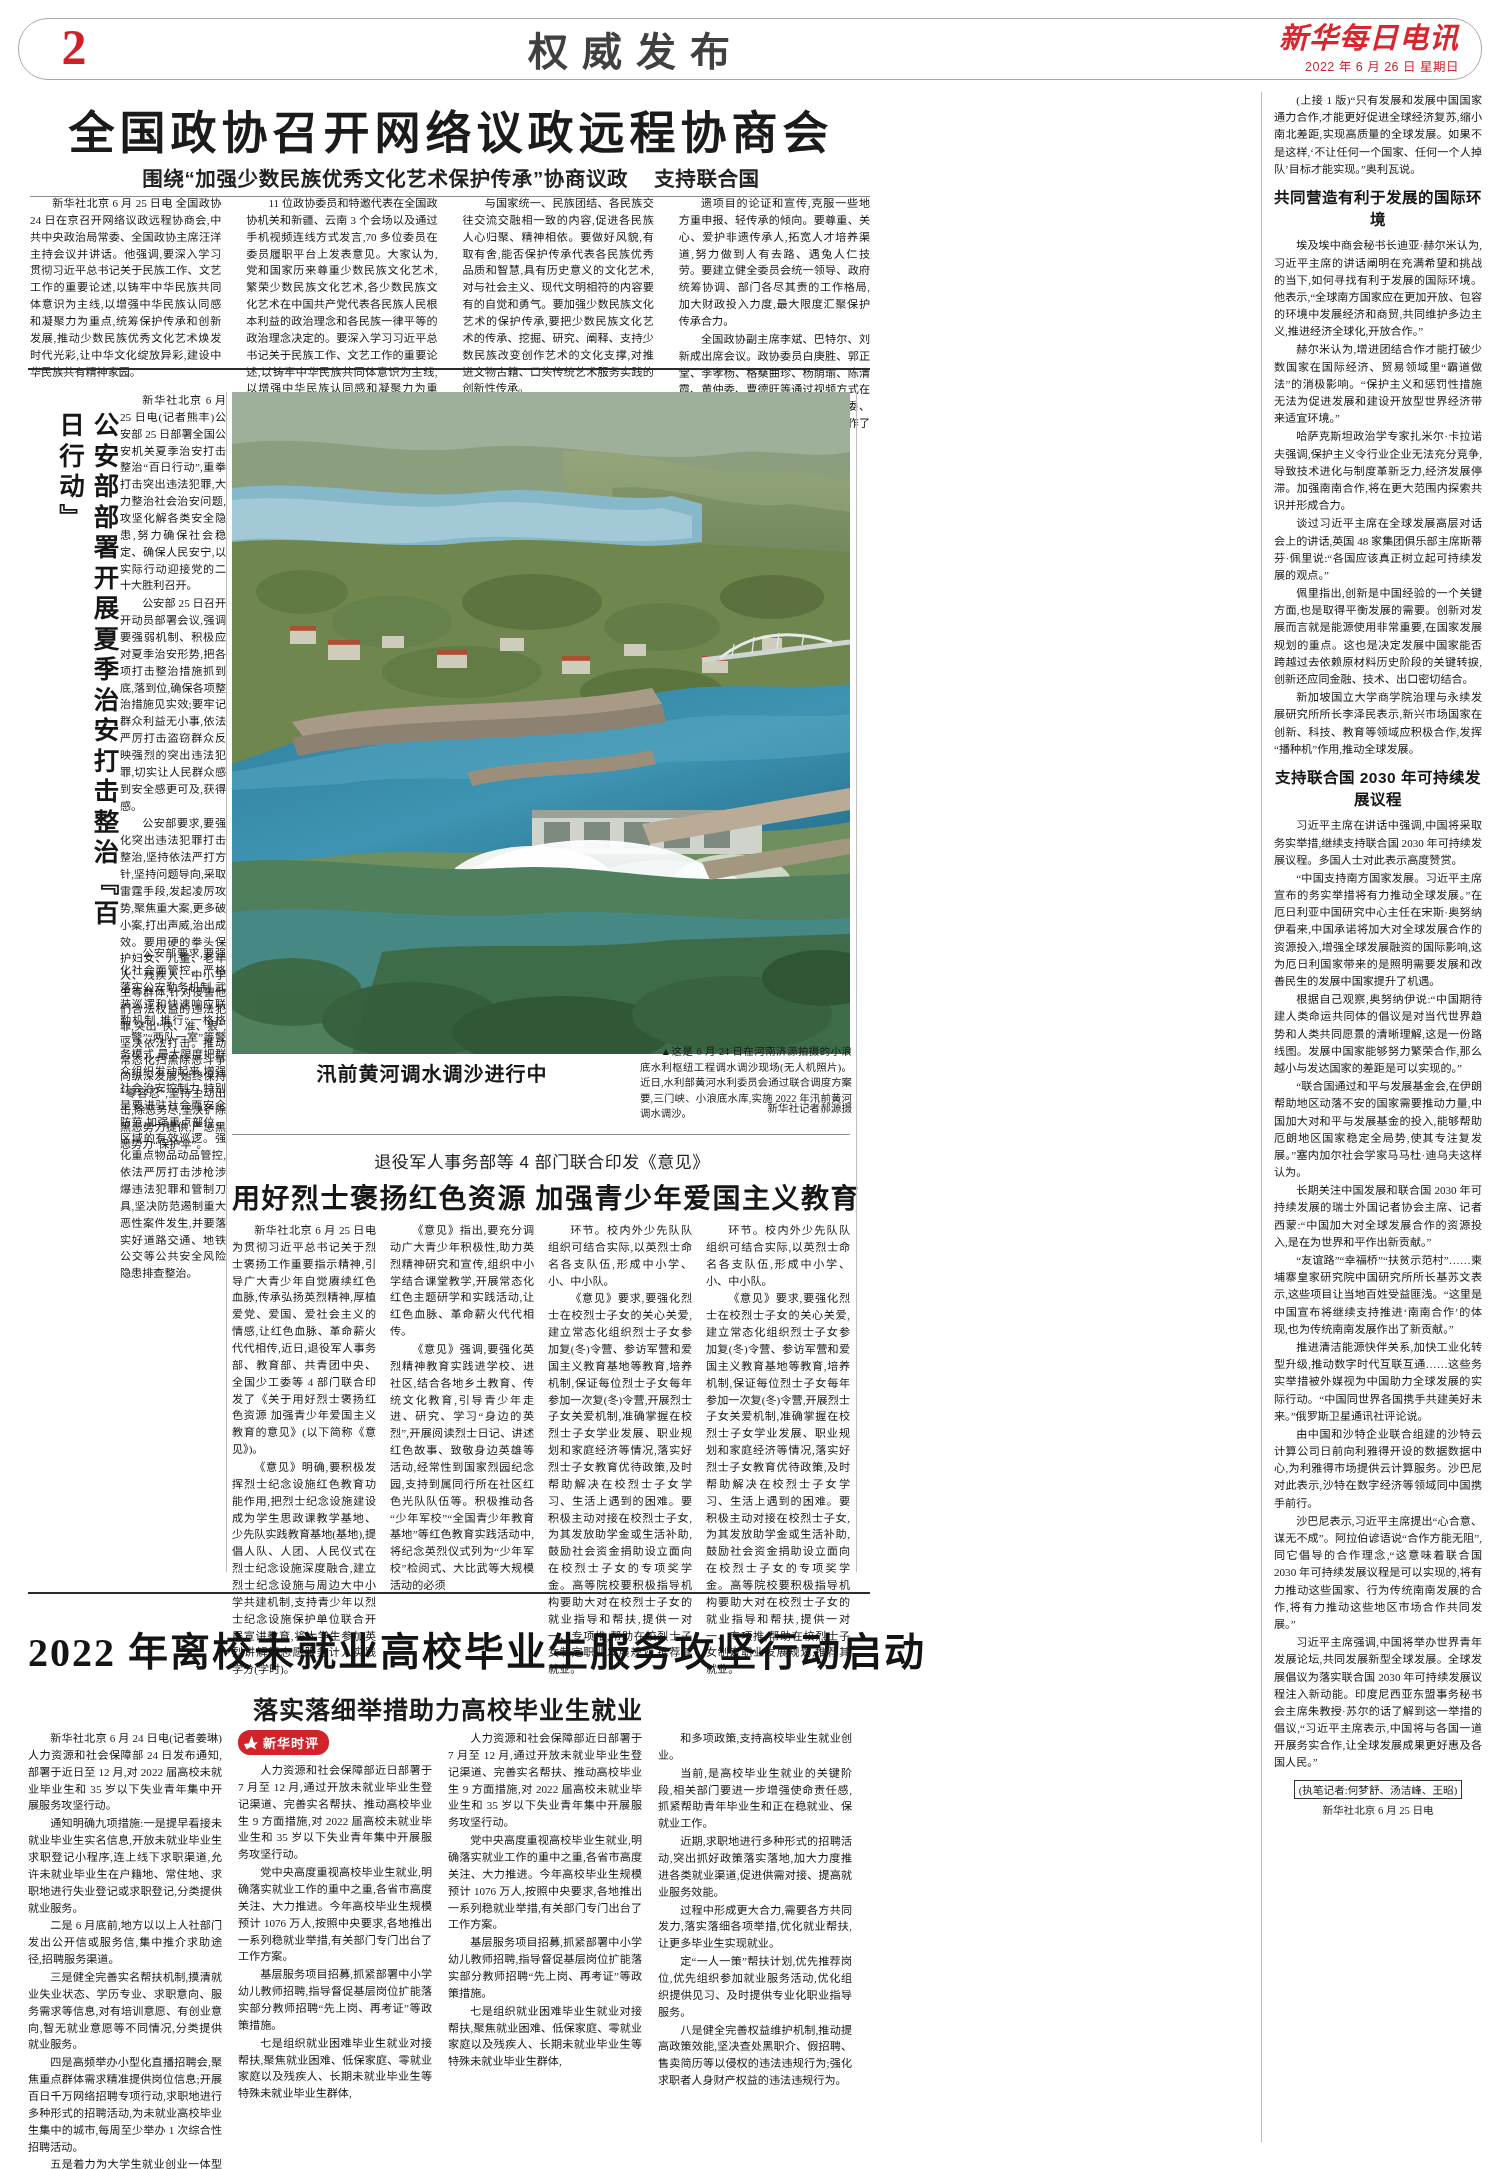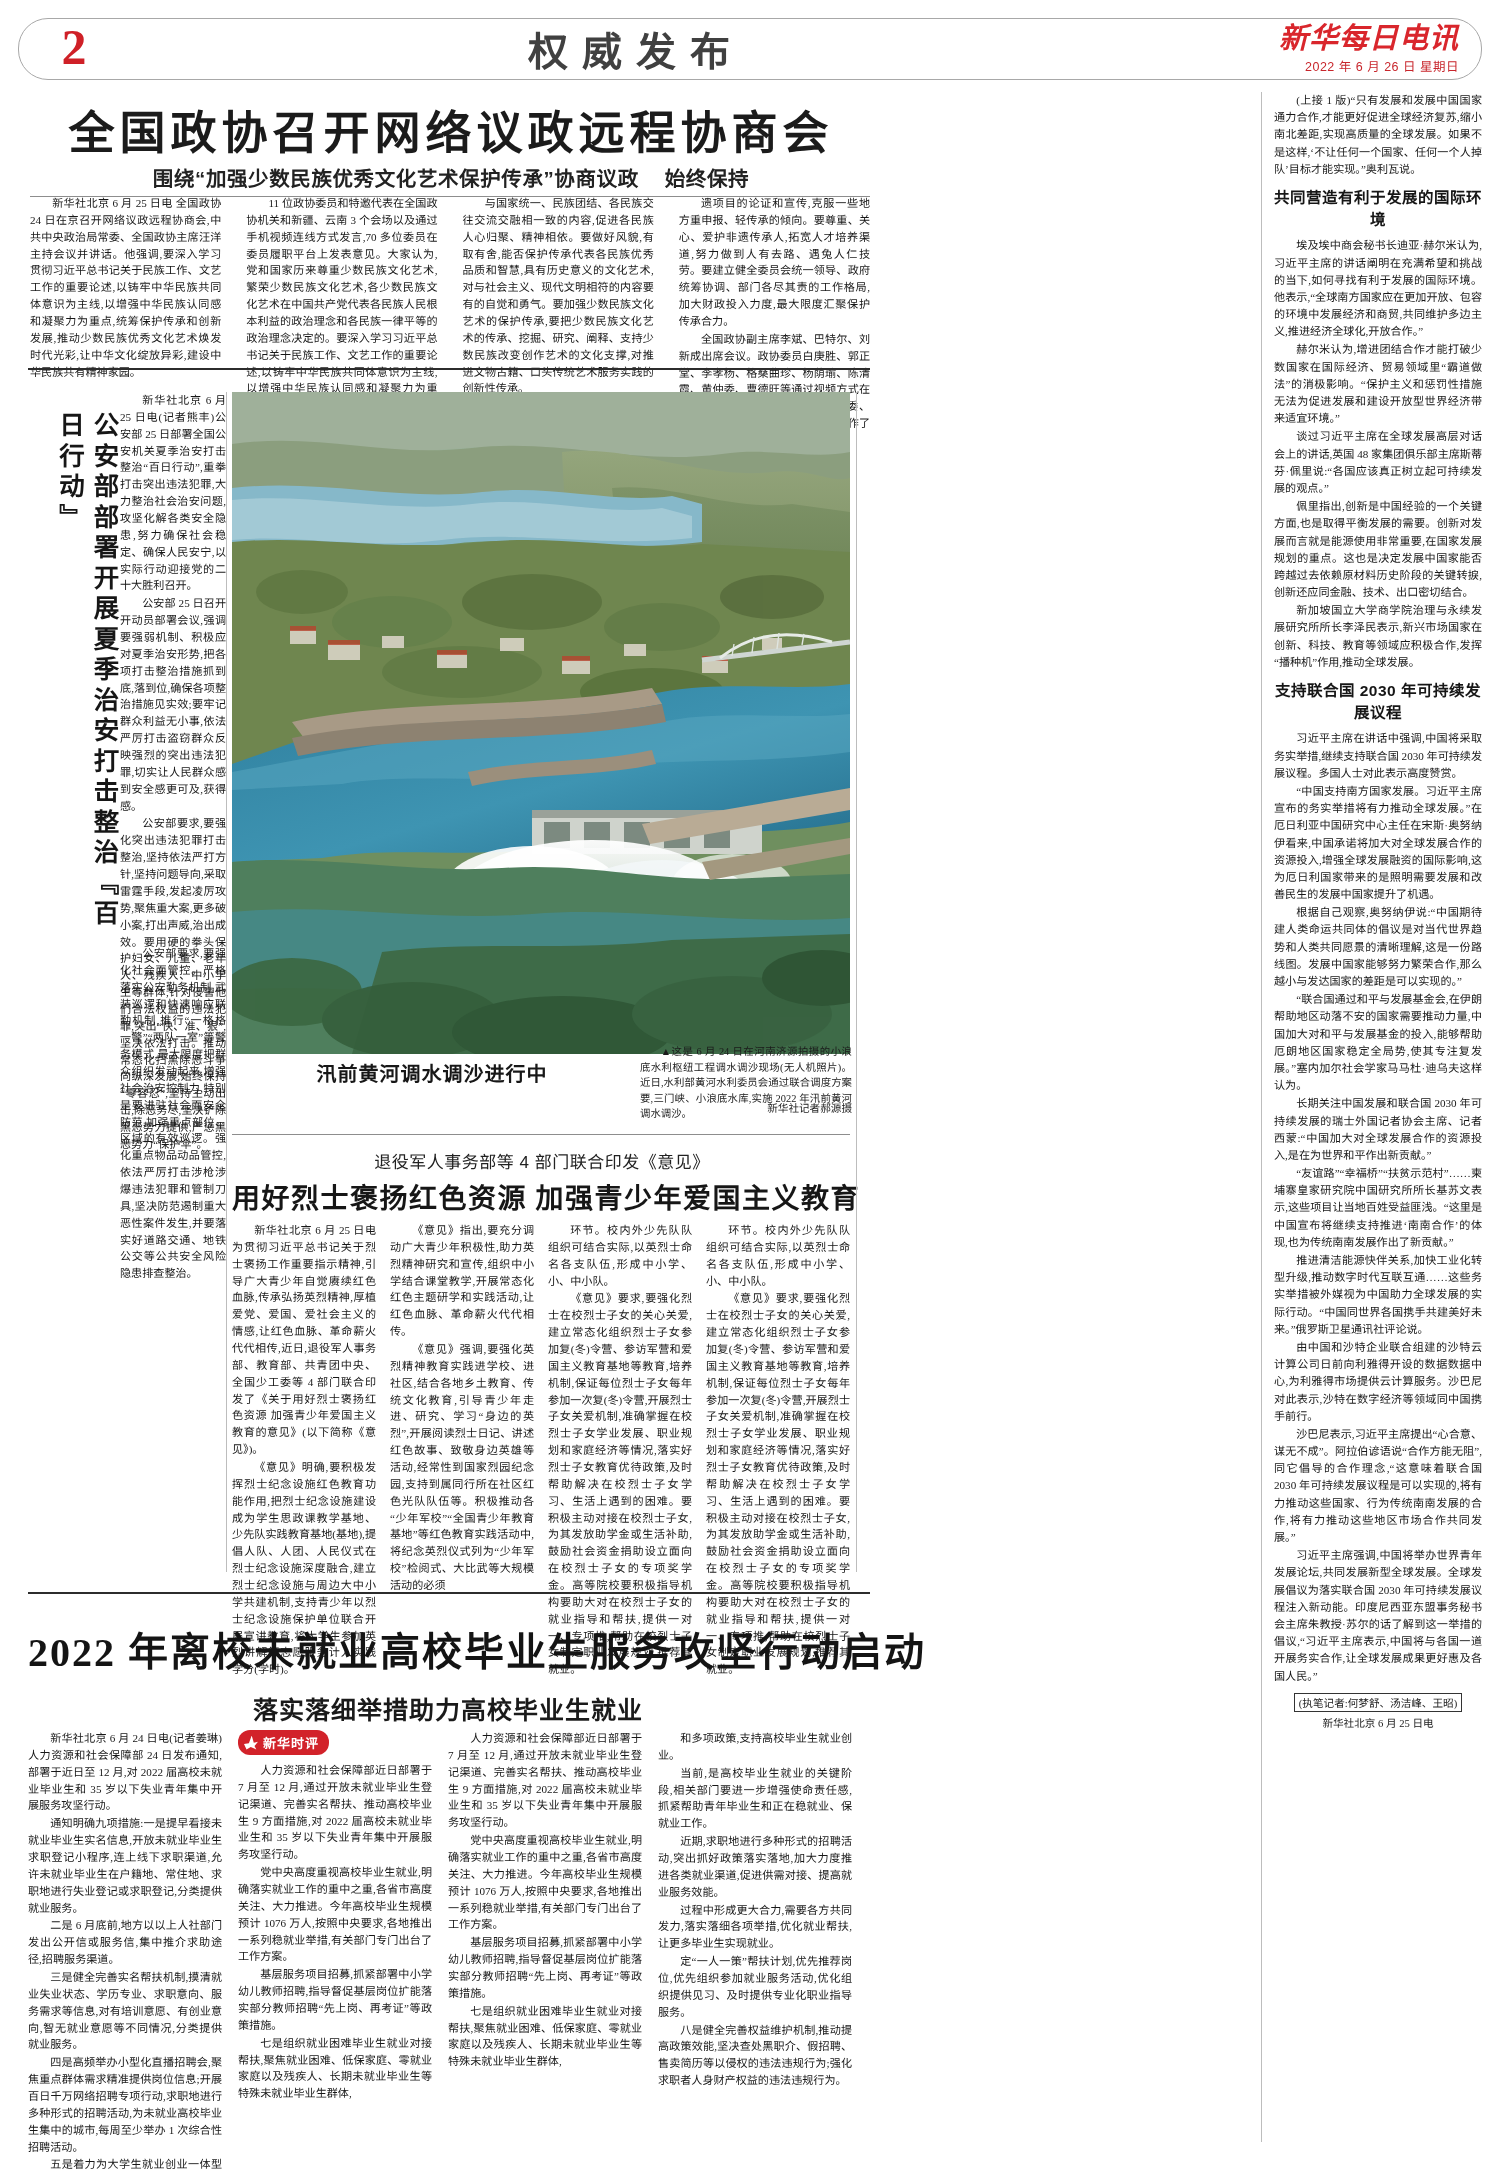--- a/index.html
+++ b/index.html
@@ -324,21 +324,21 @@
     <div class="folio">2</div>
     <div class="section-title">权威发布</div>
     <div class="brand-wrap">
       <div class="brand-name">新华每日电讯</div>
       <div class="brand-date">2022 年 6 月 26 日  星期日</div>
     </div>
   </div>
 
   <div class="lead-head">全国政协召开网络议政远程协商会</div>
   <div class="lead-sub">
-    <span>围绕“加强少数民族优秀文化艺术保护传承”协商议政</span><span class="host">始终保持</span>
+    <span>围绕“加强少数民族优秀文化艺术保护传承”协商议政</span><span class="host">支持联合国</span>
   </div>
 
   <div class="hrule" style="left:30px; top:196px; width:840px;"></div>
 
   <div class="lead-cols">
     <div class="body-text">
         <p>新华社北京 6 月 25 日电 全国政协 24 日在京召开网络议政远程协商会,中共中央政治局常委、全国政协主席汪洋主持会议并讲话。他强调,要深入学习贯彻习近平总书记关于民族工作、文艺工作的重要论述,以铸牢中华民族共同体意识为主线,以增强中华民族认同感和凝聚力为重点,统筹保护传承和创新发展,推动少数民族优秀文化艺术焕发时代光彩,让中华文化绽放异彩,建设中华民族共有精神家园。</p>
       </div>
     <div class="body-text">
         <p>11 位政协委员和特邀代表在全国政协机关和新疆、云南 3 个会场以及通过手机视频连线方式发言,70 多位委员在委员履职平台上发表意见。大家认为,党和国家历来尊重少数民族文化艺术,繁荣少数民族文化艺术,各少数民族文化艺术在中国共产党代表各民族人民根本利益的政治理念和各民族一律平等的政治理念决定的。要深入学习习近平总书记关于民族工作、文艺工作的重要论述,以铸牢中华民族共同体意识为主线,以增强中华民族认同感和凝聚力为重点。</p>
@@ -563,20 +563,21 @@
 
   <div class="right-rail">
     <div class="body-text">
         <p>(上接 1 版)“只有发展和发展中国国家通力合作,才能更好促进全球经济复苏,缩小南北差距,实现高质量的全球发展。如果不是这样,‘不让任何一个国家、任何一个人掉队’目标才能实现。”奥利瓦说。</p>
       </div>
 
     <div class="rail-sub">共同营造有利于发展的国际环境</div>
     <div class="body-text">
         <p>埃及埃中商会秘书长迪亚·赫尔米认为,习近平主席的讲话阐明在充满希望和挑战的当下,如何寻找有利于发展的国际环境。他表示,“全球南方国家应在更加开放、包容的环境中发展经济和商贸,共同维护多边主义,推进经济全球化,开放合作。”</p>
         <p>赫尔米认为,增进团结合作才能打破少数国家在国际经济、贸易领域里“霸道做法”的消极影响。“保护主义和惩罚性措施无法为促进发展和建设开放型世界经济带来适宜环境。”</p>
+        <p>哈萨克斯坦政治学专家扎米尔·卡拉诺夫强调,保护主义令行业企业无法充分竞争,导致技术进化与制度革新乏力,经济发展停滞。加强南南合作,将在更大范围内探索共识并形成合力。</p>
         <p>谈过习近平主席在全球发展高层对话会上的讲话,英国 48 家集团俱乐部主席斯蒂芬·佩里说:“各国应该真正树立起可持续发展的观点。”</p>
         <p>佩里指出,创新是中国经验的一个关键方面,也是取得平衡发展的需要。创新对发展而言就是能源使用非常重要,在国家发展规划的重点。这也是决定发展中国家能否跨越过去依赖原材料历史阶段的关键转捩,创新还应同金融、技术、出口密切结合。</p>
         <p>新加坡国立大学商学院治理与永续发展研究所所长李泽民表示,新兴市场国家在创新、科技、教育等领域应积极合作,发挥“播种机”作用,推动全球发展。</p>
       </div>
 
     <div class="rail-sub">支持联合国 2030 年可持续发展议程</div>
     <div class="body-text">
         <p>习近平主席在讲话中强调,中国将采取务实举措,继续支持联合国 2030 年可持续发展议程。多国人士对此表示高度赞赏。</p>
         <p>“中国支持南方国家发展。习近平主席宣布的务实举措将有力推动全球发展。”在厄日利亚中国研究中心主任在宋斯·奥努纳伊看来,中国承诺将加大对全球发展合作的资源投入,增强全球发展融资的国际影响,这为厄日利国家带来的是照明需要发展和改善民生的发展中国家提升了机遇。</p>
         <p>根据自己观察,奥努纳伊说:“中国期待建人类命运共同体的倡议是对当代世界趋势和人类共同愿景的清晰理解,这是一份路线图。发展中国家能够努力繁荣合作,那么越小与发达国家的差距是可以实现的。”</p>

